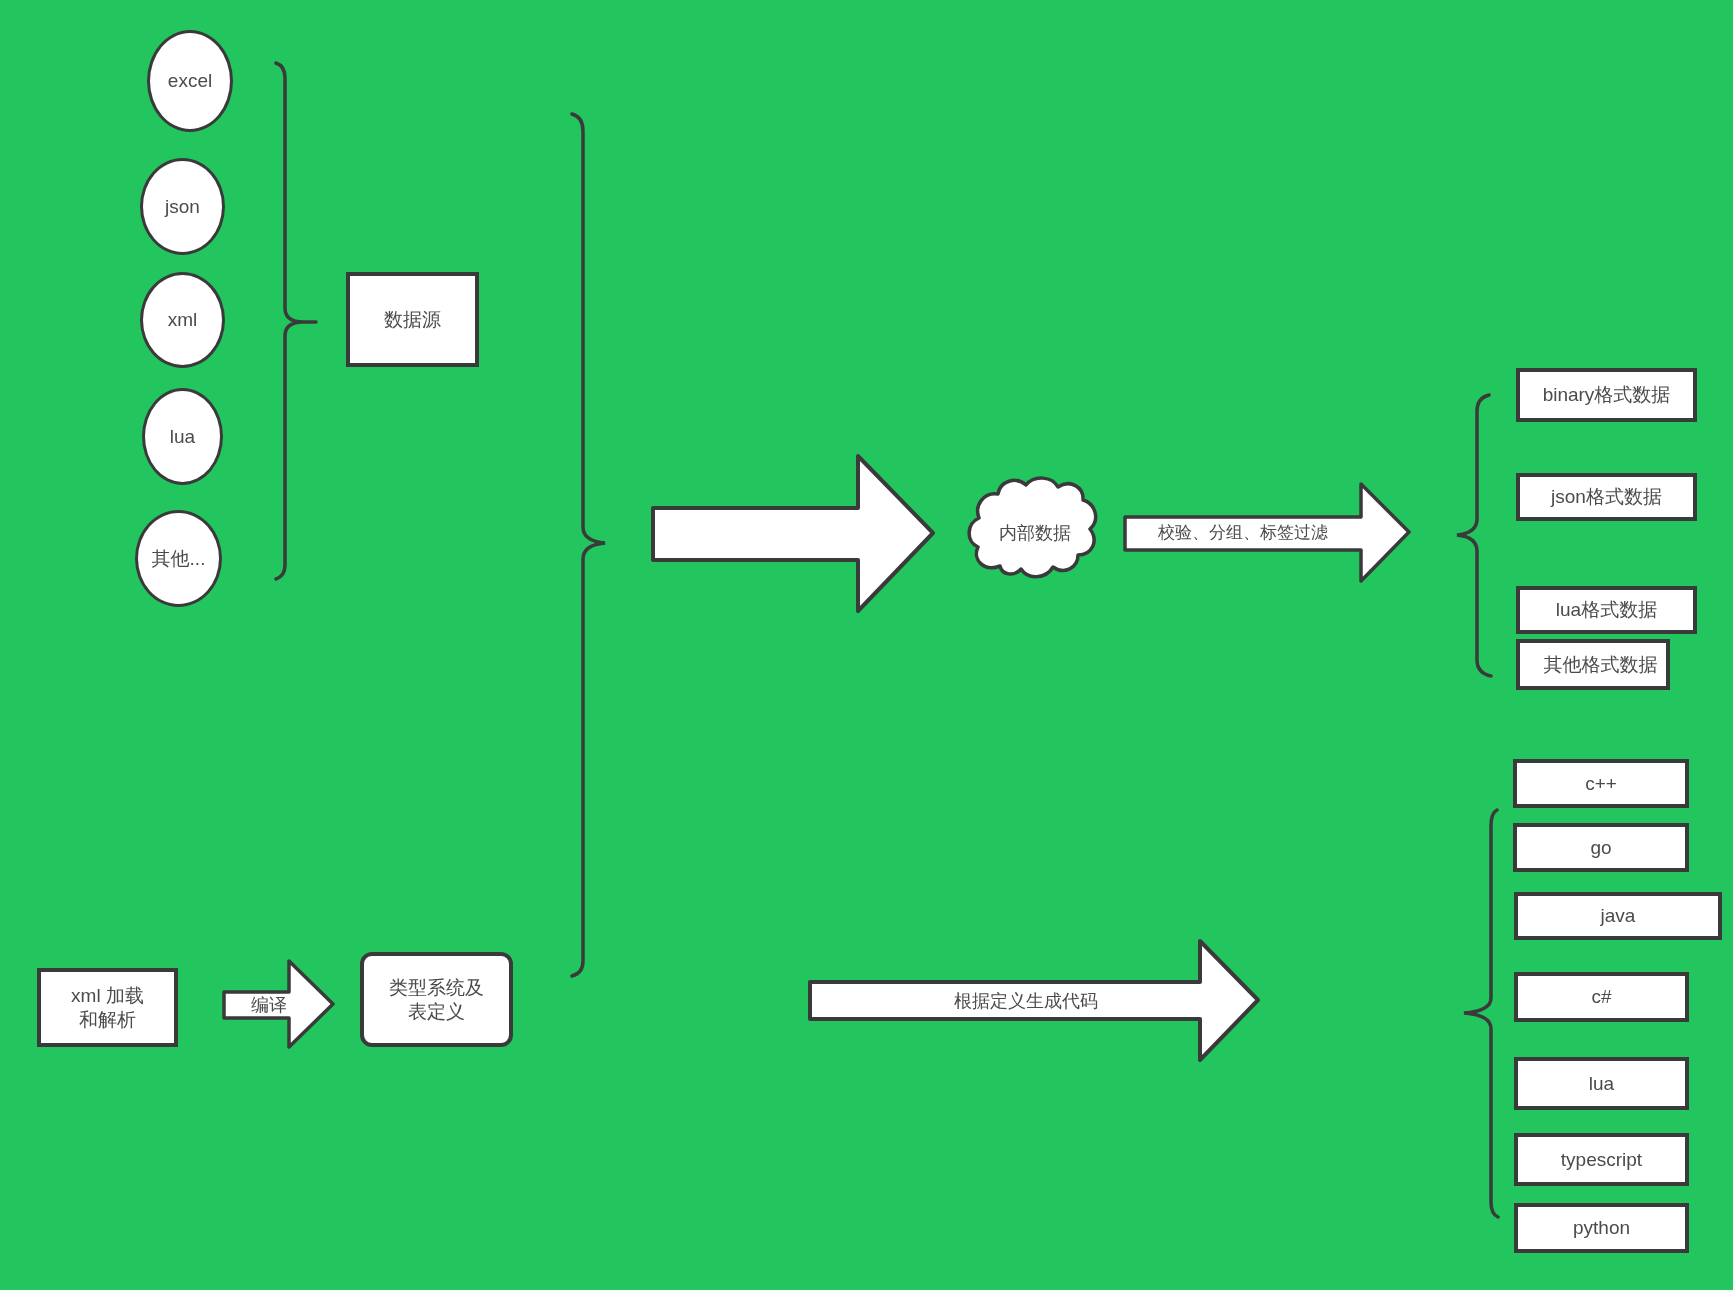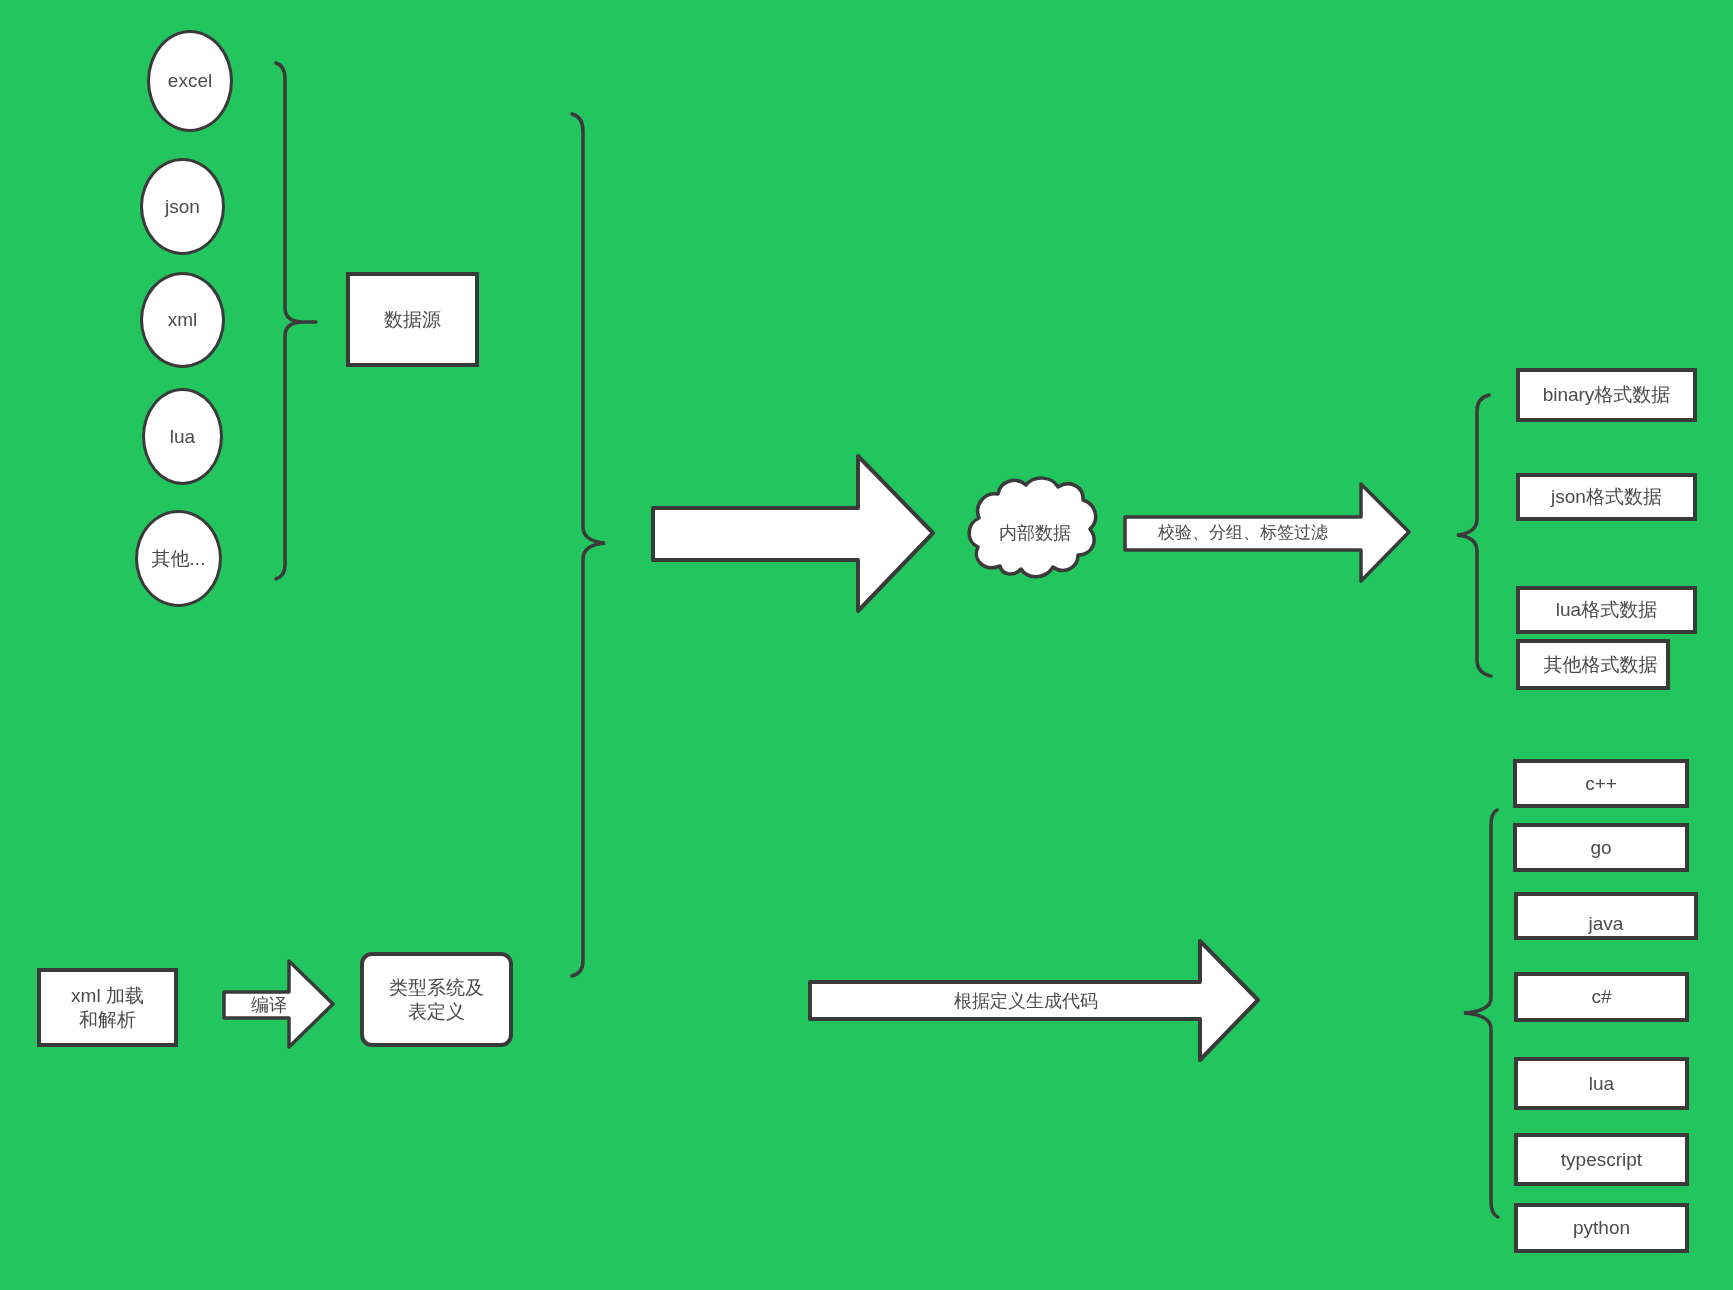--- a/index.html
+++ b/index.html
@@ -105,21 +105,21 @@
   <div class="node rect rounded wrap" style="left:360px;top:952px;width:153px;height:95px;">
     <span>类型系统及表定义</span>
   </div>
 
   <div class="node rect" style="left:1513px;top:759px;width:176px;height:49px;">
     <span>c++</span>
   </div>
   <div class="node rect" style="left:1513px;top:823px;width:176px;height:49px;">
     <span>go</span>
   </div>
-  <div class="node rect" style="left:1514px;top:892px;width:184px;height:48px;align-items:flex-end;">
+  <div class="node rect" style="left:1514px;top:892px;width:208px;height:48px;">
     <span>java</span>
   </div>
   <div class="node rect" style="left:1514px;top:972px;width:175px;height:50px;">
     <span>c#</span>
   </div>
   <div class="node rect" style="left:1514px;top:1057px;width:175px;height:53px;">
     <span>lua</span>
   </div>
   <div class="node rect" style="left:1514px;top:1133px;width:175px;height:53px;">
     <span>typescript</span>

